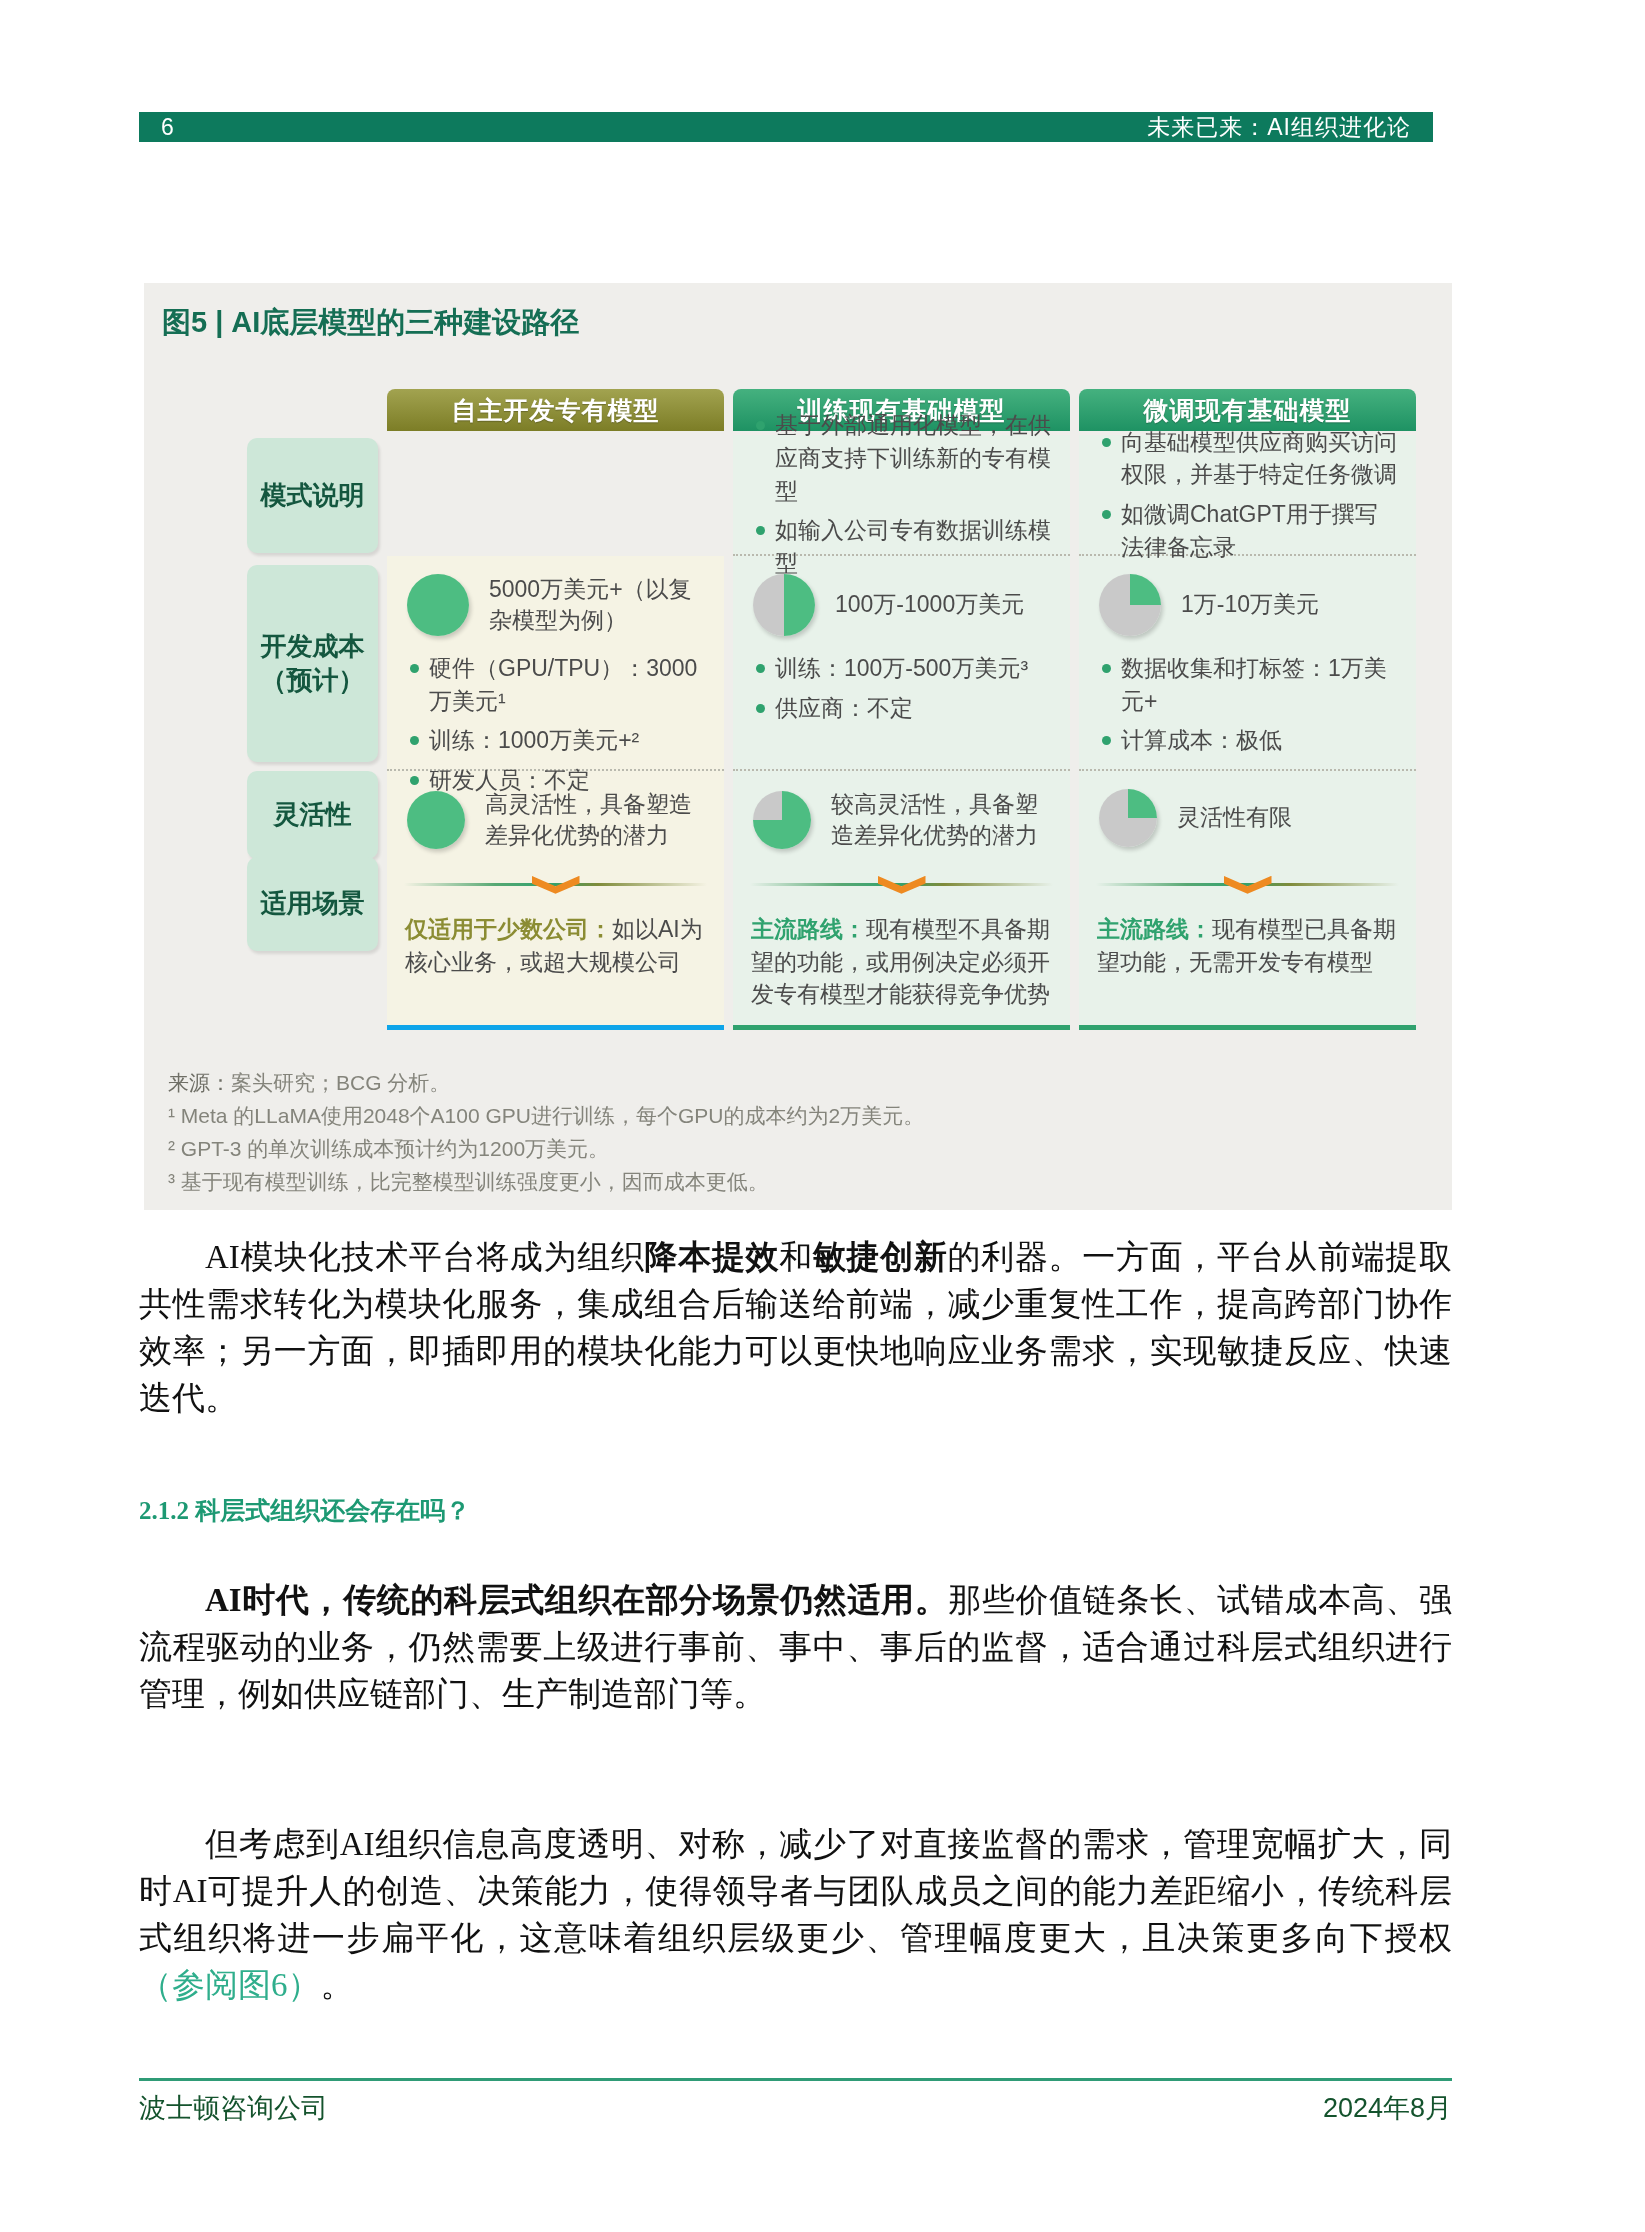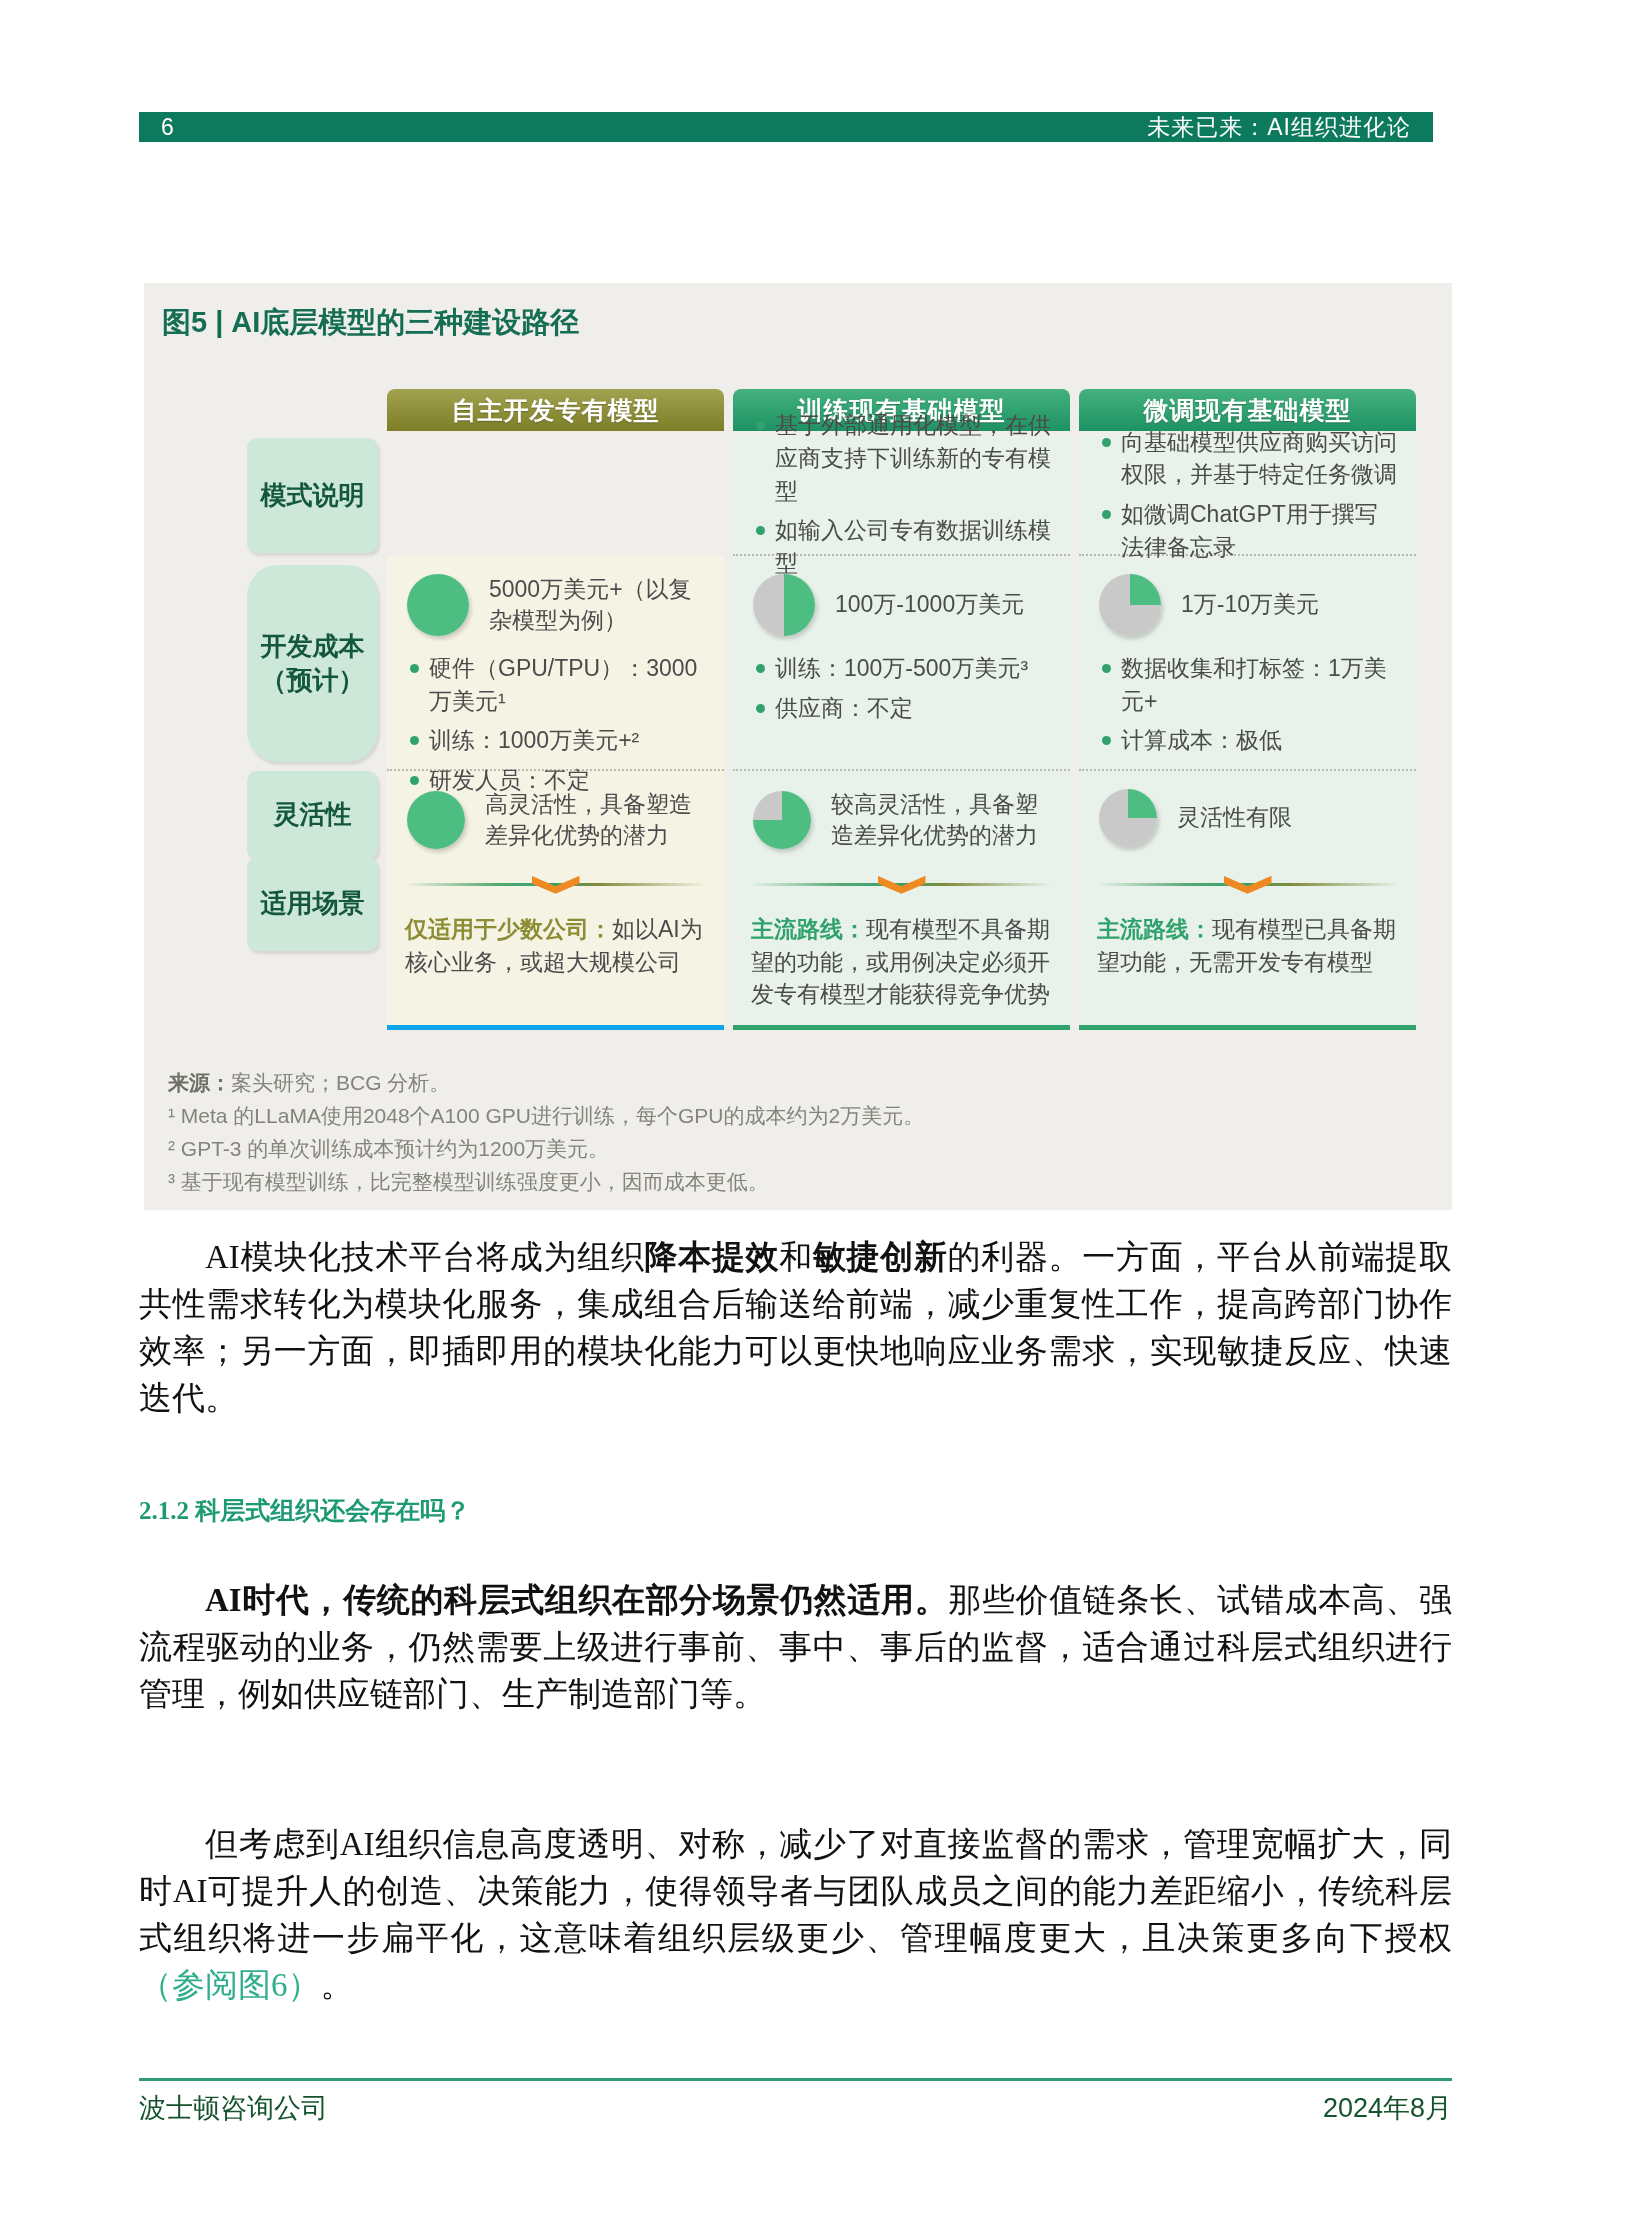--- a/index.html
+++ b/index.html
@@ -18,21 +18,21 @@
     box-sizing:border-box;padding:12px 24px 0 12px;overflow:hidden;}
   .figtitle{color:#156e54;font-weight:bold;font-size:29px;margin:8px 0 0 6px;}
 
   .figtable{display:grid;grid-template-columns:131px 337px 337px 337px;column-gap:9px;
     grid-template-rows:46px 121px 215px 96px 34px auto;margin:46px 12px 0 91px;}
 
   .rowlabel{grid-column:1;background:#cde7d8;border-radius:10px;color:#14573f;font-weight:bold;
     font-size:26px;display:flex;flex-direction:column;align-items:center;justify-content:center;
     text-align:center;box-shadow:2px 3px 3px rgba(0,0,0,0.10);line-height:1.3;}
   .rl-mode{grid-row:2;margin:3px 0;}
-  .rl-cost{grid-row:3;margin:9px 0;border-radius:31px;}
+  .rl-cost{grid-row:3;margin:9px 0;}
   .rl-flex{grid-row:4;height:88px;align-self:start;}
   .rl-scen{grid-row:5 / span 2;height:94px;align-self:start;margin-top:-10px;}
 
   .colhead{grid-row:1;border-radius:8px 8px 0 0;color:#ffffff;font-weight:bold;font-size:25px;
     display:flex;align-items:center;justify-content:center;border-bottom:4px solid #efeeeb;
     box-sizing:border-box;text-shadow:0 1px 1px rgba(0,0,0,0.25);letter-spacing:1px;}
   .colhead.olive{background:linear-gradient(180deg,#a2a350,#7c7d26);}
   .colhead.green{background:linear-gradient(180deg,#45b17f,#1e9263);}
 
   .cell{padding:14px 18px;box-sizing:border-box;color:#4b4b4b;font-size:23px;line-height:1.42;}
@@ -57,21 +57,21 @@
   .chev{position:absolute;left:50%;top:26%;transform:translateX(-50%);width:48px;height:18px;
     background:#ee8a21;clip-path:polygon(0 0,50% 58%,100% 0,100% 42%,50% 100%,0 42%);}
 
   .scen{padding-top:12px;}
   .bb-olive{border-bottom:5px solid #0ea5e9;}
   .bb-green{border-bottom:5px solid #2fa26e;}
   .lead-olive{color:#8b8c33;font-weight:bold;}
   .lead-green{color:#2fa26e;font-weight:bold;}
 
   .fignotes{margin:36px 0 0 12px;color:#84847b;font-size:21px;line-height:1.58;}
-  .fignotes .srclabel{font-weight:bold;color:#6f6f66;}
+  .fignotes .srclabel{font-weight:normal;color:#6f6f66;}
 
   
   .para{position:absolute;left:139px;width:1313px;font-family:"Liberation Serif",serif;
     font-size:33px;line-height:47px;text-align:justify;text-indent:2em;color:#111111;}
   .h212{position:absolute;left:139px;width:1313px;font-family:"Liberation Serif",serif;
     font-size:25px;font-weight:bold;color:#1d9973;}
   .figref{color:#2fae8c;}
 
   
   .footline{position:absolute;left:139px;top:2078px;width:1313px;height:3px;background:#2f9b76;}

